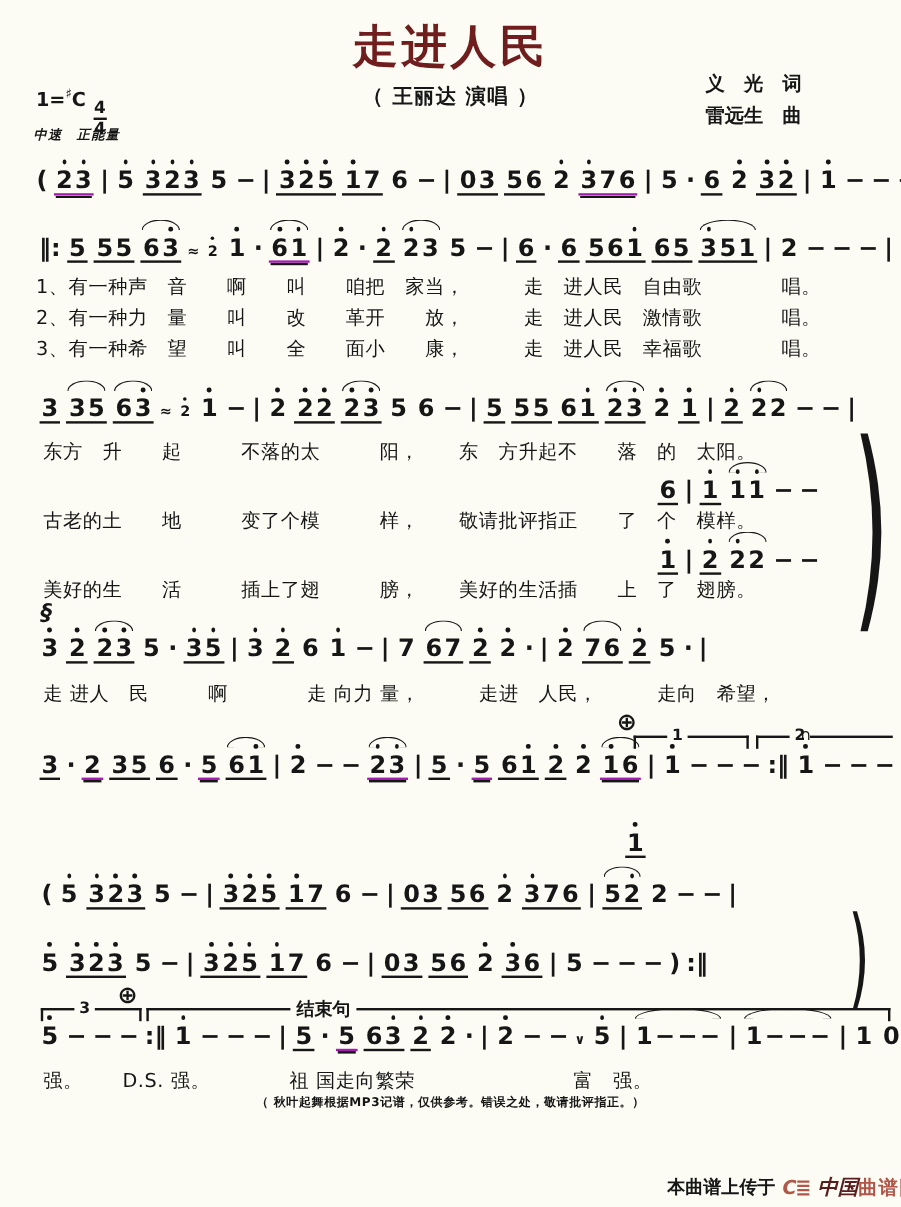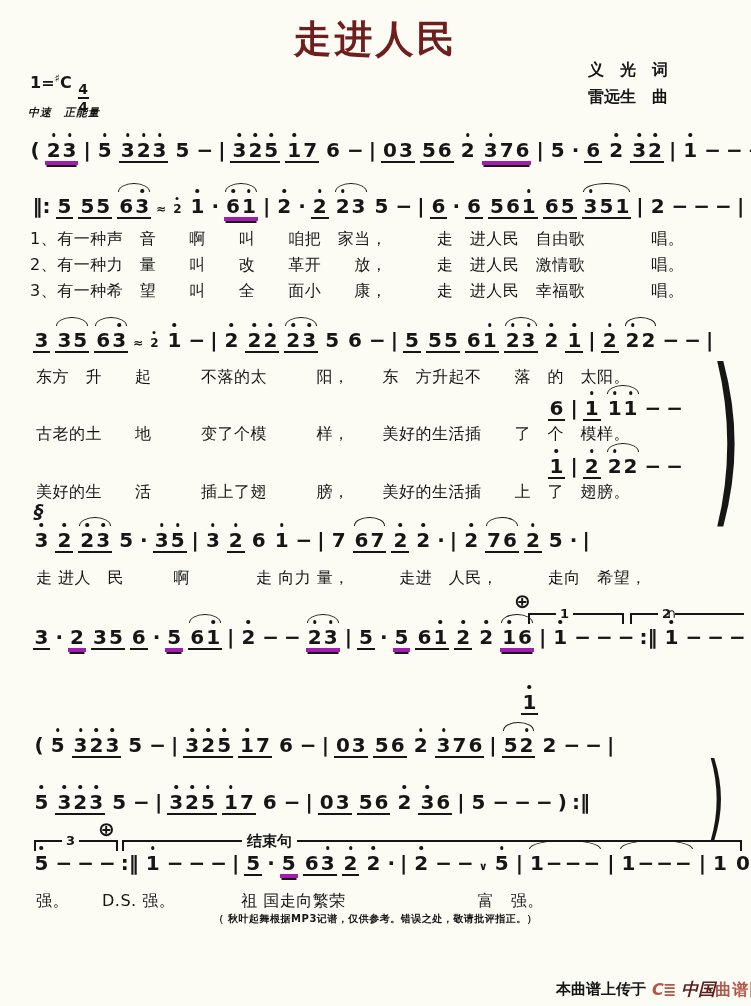--- a/index.html
+++ b/index.html
@@ -20,21 +20,21 @@
   .ts{display:inline-flex;flex-direction:column;align-items:center;vertical-align:-6px;margin-left:6px;line-height:1;}
   .ts span{font-size:14px;font-weight:bold;}
   .ts .tsl{width:11px;height:1.5px;background:#161616;margin:1px 0;}
   .tempo{font-size:11px;font-weight:bold;letter-spacing:1px;font-style:italic;}
 
   
   .mline{font-weight:bold;font-size:20px;white-space:nowrap;line-height:1;padding-top:16px;}
   .mline .tok{display:inline-block;margin:0 2.5px;vertical-align:baseline;position:relative;}
   .grp{padding:0 1px;}
   .u1{border-bottom:2px solid #161616;padding-bottom:1px;}
-  .u2{border-bottom:4px solid #a21caf;box-shadow:0 3.5px 0 -1.5px #161616;padding-bottom:1px;}
+  .u2{border-bottom:2px solid #a21caf;box-shadow:0 3.5px 0 -1.5px #161616;padding-bottom:1px;}
   .arc::before{content:"";position:absolute;left:1px;right:1px;top:-13px;height:8px;
     border:1.6px solid #161616;border-bottom:none;border-radius:50% 50% 0 0 / 100% 100% 0 0;}
   .n{position:relative;display:inline-block;padding:0 1px;}
   .n .ad{position:absolute;top:-7px;left:50%;transform:translateX(-50%);width:3.5px;height:3.5px;border-radius:50%;background:#161616;}
   .n .fm{position:absolute;top:-20px;left:50%;transform:translateX(-50%);font-size:13px;font-weight:normal;}
   .g{font-size:12px;vertical-align:3px;}
   .g .n .ad{top:-6px;width:3px;height:3px;}
   .dash{margin:0 5px;}
   .bar{margin:0 4px;}
   .paren{margin:0 2px;}
@@ -63,20 +63,21 @@
   .logo-icon{color:#b0574a;font-weight:bold;font-style:italic;font-size:16px;letter-spacing:-1px;}
   .site-cn{color:#5a1d1d;font-weight:bold;font-style:italic;font-size:17px;}
   .site-rest{color:#b0574a;font-weight:bold;font-size:16px;letter-spacing:1px;}
 </style>
 </head>
 <body>
 
 <div class="sheet">
 
   <div class="abs center title" style="top:14px;color:#6f1d1d;">走进人民</div>
+  <div class="abs center subtitle" style="top:69px;">（ 王丽达 演唱 ）</div>
   <div class="abs credit" style="top:60px;left:588px;">义　光　词</div>
   <div class="abs credit" style="top:87px;left:588px;">雷远生　曲</div>
 
   <div class="abs keysig" style="top:72px;left:30px;text-align:center;">
     <span>1=</span><span class="sharp">♯</span><span>C</span><span class="ts">
         <span>4</span>
         <span class="tsl"></span>
         <span>4</span>
       </span>
   </div>
@@ -86,21 +87,21 @@
 
   <div class="abs mline" style="top:180px;left:30px;"><span class="tok bar">‖:</span><span class="tok grp u1"><span class="n">5</span></span><span class="tok grp u1"><span class="n">5</span><span class="n">5</span></span><span class="tok grp arc u1"><span class="n">6</span><span class="n">3<span class="ad"></span></span></span><span class="tok mord">≈</span><span class="tok grp g"><span class="n">2<span class="ad"></span></span></span><span class="tok grp"><span class="n">1<span class="ad"></span></span></span><span class="tok dd">·</span><span class="tok grp arc u2"><span class="n">6<span class="ad"></span></span><span class="n">1<span class="ad"></span></span></span><span class="tok bar">|</span><span class="tok grp"><span class="n">2<span class="ad"></span></span></span><span class="tok dd">·</span><span class="tok grp u1"><span class="n">2<span class="ad"></span></span></span><span class="tok grp arc"><span class="n">2<span class="ad"></span></span><span class="n">3</span></span><span class="tok grp"><span class="n">5</span></span><span class="tok dash">−</span><span class="tok bar">|</span><span class="tok grp u1"><span class="n">6</span></span><span class="tok dd">·</span><span class="tok grp u1"><span class="n">6</span></span><span class="tok grp u1"><span class="n">5</span><span class="n">6</span><span class="n">1<span class="ad"></span></span></span><span class="tok grp u1"><span class="n">6</span><span class="n">5</span></span><span class="tok grp arc u1"><span class="n">3<span class="ad"></span></span><span class="n">5</span><span class="n">1</span></span><span class="tok bar">|</span><span class="tok grp"><span class="n">2</span></span><span class="tok dash">−</span><span class="tok dash">−</span><span class="tok dash">−</span><span class="tok bar">|</span></div>
   <div class="abs lyr" style="top:229px;left:30px;">1、有一种声　音　　啊　　叫　　咱把　家当，　　　走　进人民　自由歌　　　　唱。</div>
   <div class="abs lyr" style="top:255px;left:30px;">2、有一种力　量　　叫　　改　　革开　　放，　　　走　进人民　激情歌　　　　唱。</div>
   <div class="abs lyr" style="top:281px;left:30px;">3、有一种希　望　　叫　　全　　面小　　康，　　　走　进人民　幸福歌　　　　唱。</div>
 
   <div class="abs mline" style="top:314px;left:30px;"><span class="tok grp u1"><span class="n">3</span></span><span class="tok grp arc u1"><span class="n">3</span><span class="n">5</span></span><span class="tok grp arc u1"><span class="n">6</span><span class="n">3<span class="ad"></span></span></span><span class="tok mord">≈</span><span class="tok grp g"><span class="n">2<span class="ad"></span></span></span><span class="tok grp"><span class="n">1<span class="ad"></span></span></span><span class="tok dash">−</span><span class="tok bar">|</span><span class="tok grp"><span class="n">2<span class="ad"></span></span></span><span class="tok grp u1"><span class="n">2<span class="ad"></span></span><span class="n">2<span class="ad"></span></span></span><span class="tok grp arc u1"><span class="n">2<span class="ad"></span></span><span class="n">3<span class="ad"></span></span></span><span class="tok grp"><span class="n">5</span></span><span class="tok grp"><span class="n">6</span></span><span class="tok dash">−</span><span class="tok bar">|</span><span class="tok grp u1"><span class="n">5</span></span><span class="tok grp u1"><span class="n">5</span><span class="n">5</span></span><span class="tok grp u1"><span class="n">6</span><span class="n">1<span class="ad"></span></span></span><span class="tok grp arc u1"><span class="n">2<span class="ad"></span></span><span class="n">3<span class="ad"></span></span></span><span class="tok grp"><span class="n">2<span class="ad"></span></span></span><span class="tok grp u1"><span class="n">1<span class="ad"></span></span></span><span class="tok bar">|</span><span class="tok grp u1"><span class="n">2<span class="ad"></span></span></span><span class="tok grp arc"><span class="n">2<span class="ad"></span></span><span class="n">2</span></span><span class="tok dash">−</span><span class="tok dash">−</span><span class="tok bar">|</span></div>
   <div class="abs lyr" style="top:367px;left:36px;">东方　升　　起　　　不落的太　　　阳，　　东　方升起不　　落　的　太阳。</div>
 
   <div class="abs mline" style="top:382px;left:545px;"><span class="tok grp u1"><span class="n">6</span></span><span class="tok bar">|</span><span class="tok grp u1"><span class="n">1<span class="ad"></span></span></span><span class="tok grp arc"><span class="n">1<span class="ad"></span></span><span class="n">1<span class="ad"></span></span></span><span class="tok dash">−</span><span class="tok dash">−</span></div>
-  <div class="abs lyr" style="top:424px;left:36px;">古老的土　　地　　　变了个模　　　样，　　美好的生活插　　了　个　模样。</div>
+  <div class="abs lyr" style="top:424px;left:36px;">古老的土　　地　　　变了个模　　　样，　　敬请批评指正　　了　个　模样。</div>
 
   <div class="abs mline" style="top:440px;left:545px;"><span class="tok grp u1"><span class="n">1<span class="ad"></span></span></span><span class="tok bar">|</span><span class="tok grp u1"><span class="n">2<span class="ad"></span></span></span><span class="tok grp arc"><span class="n">2<span class="ad"></span></span><span class="n">2</span></span><span class="tok dash">−</span><span class="tok dash">−</span></div>
   <div class="abs lyr" style="top:482px;left:36px;">美好的生　　活　　　插上了翅　　　膀，　　美好的生活插　　上　了　翅膀。</div>
 
   <div class="abs brace brace1" style="top:346px;left:690px;">)</div>
 
   <div class="abs segnomark" style="top:500px;left:34px;">§</div>
   <div class="abs mline" style="top:514px;left:30px;"><span class="tok grp"><span class="n">3<span class="ad"></span></span></span><span class="tok grp u1"><span class="n">2<span class="ad"></span></span></span><span class="tok grp arc u1"><span class="n">2<span class="ad"></span></span><span class="n">3<span class="ad"></span></span></span><span class="tok grp"><span class="n">5</span></span><span class="tok dd">·</span><span class="tok grp u1"><span class="n">3<span class="ad"></span></span><span class="n">5<span class="ad"></span></span></span><span class="tok bar">|</span><span class="tok grp"><span class="n">3<span class="ad"></span></span></span><span class="tok grp u1"><span class="n">2<span class="ad"></span></span></span><span class="tok grp"><span class="n">6</span></span><span class="tok grp"><span class="n">1<span class="ad"></span></span></span><span class="tok dash">−</span><span class="tok bar">|</span><span class="tok grp"><span class="n">7</span></span><span class="tok grp arc u1"><span class="n">6</span><span class="n">7</span></span><span class="tok grp u1"><span class="n">2<span class="ad"></span></span></span><span class="tok grp"><span class="n">2<span class="ad"></span></span></span><span class="tok dd">·</span><span class="tok bar">|</span><span class="tok grp"><span class="n">2<span class="ad"></span></span></span><span class="tok grp arc u1"><span class="n">7</span><span class="n">6</span></span><span class="tok grp u1"><span class="n">2<span class="ad"></span></span></span><span class="tok grp"><span class="n">5</span></span><span class="tok dd">·</span><span class="tok bar">|</span></div>
   <div class="abs lyr" style="top:568px;left:36px;">走 进人　民　　　啊　　　　走 向力 量，　　　走进　人民，　　　走向　希望，</div>
 

